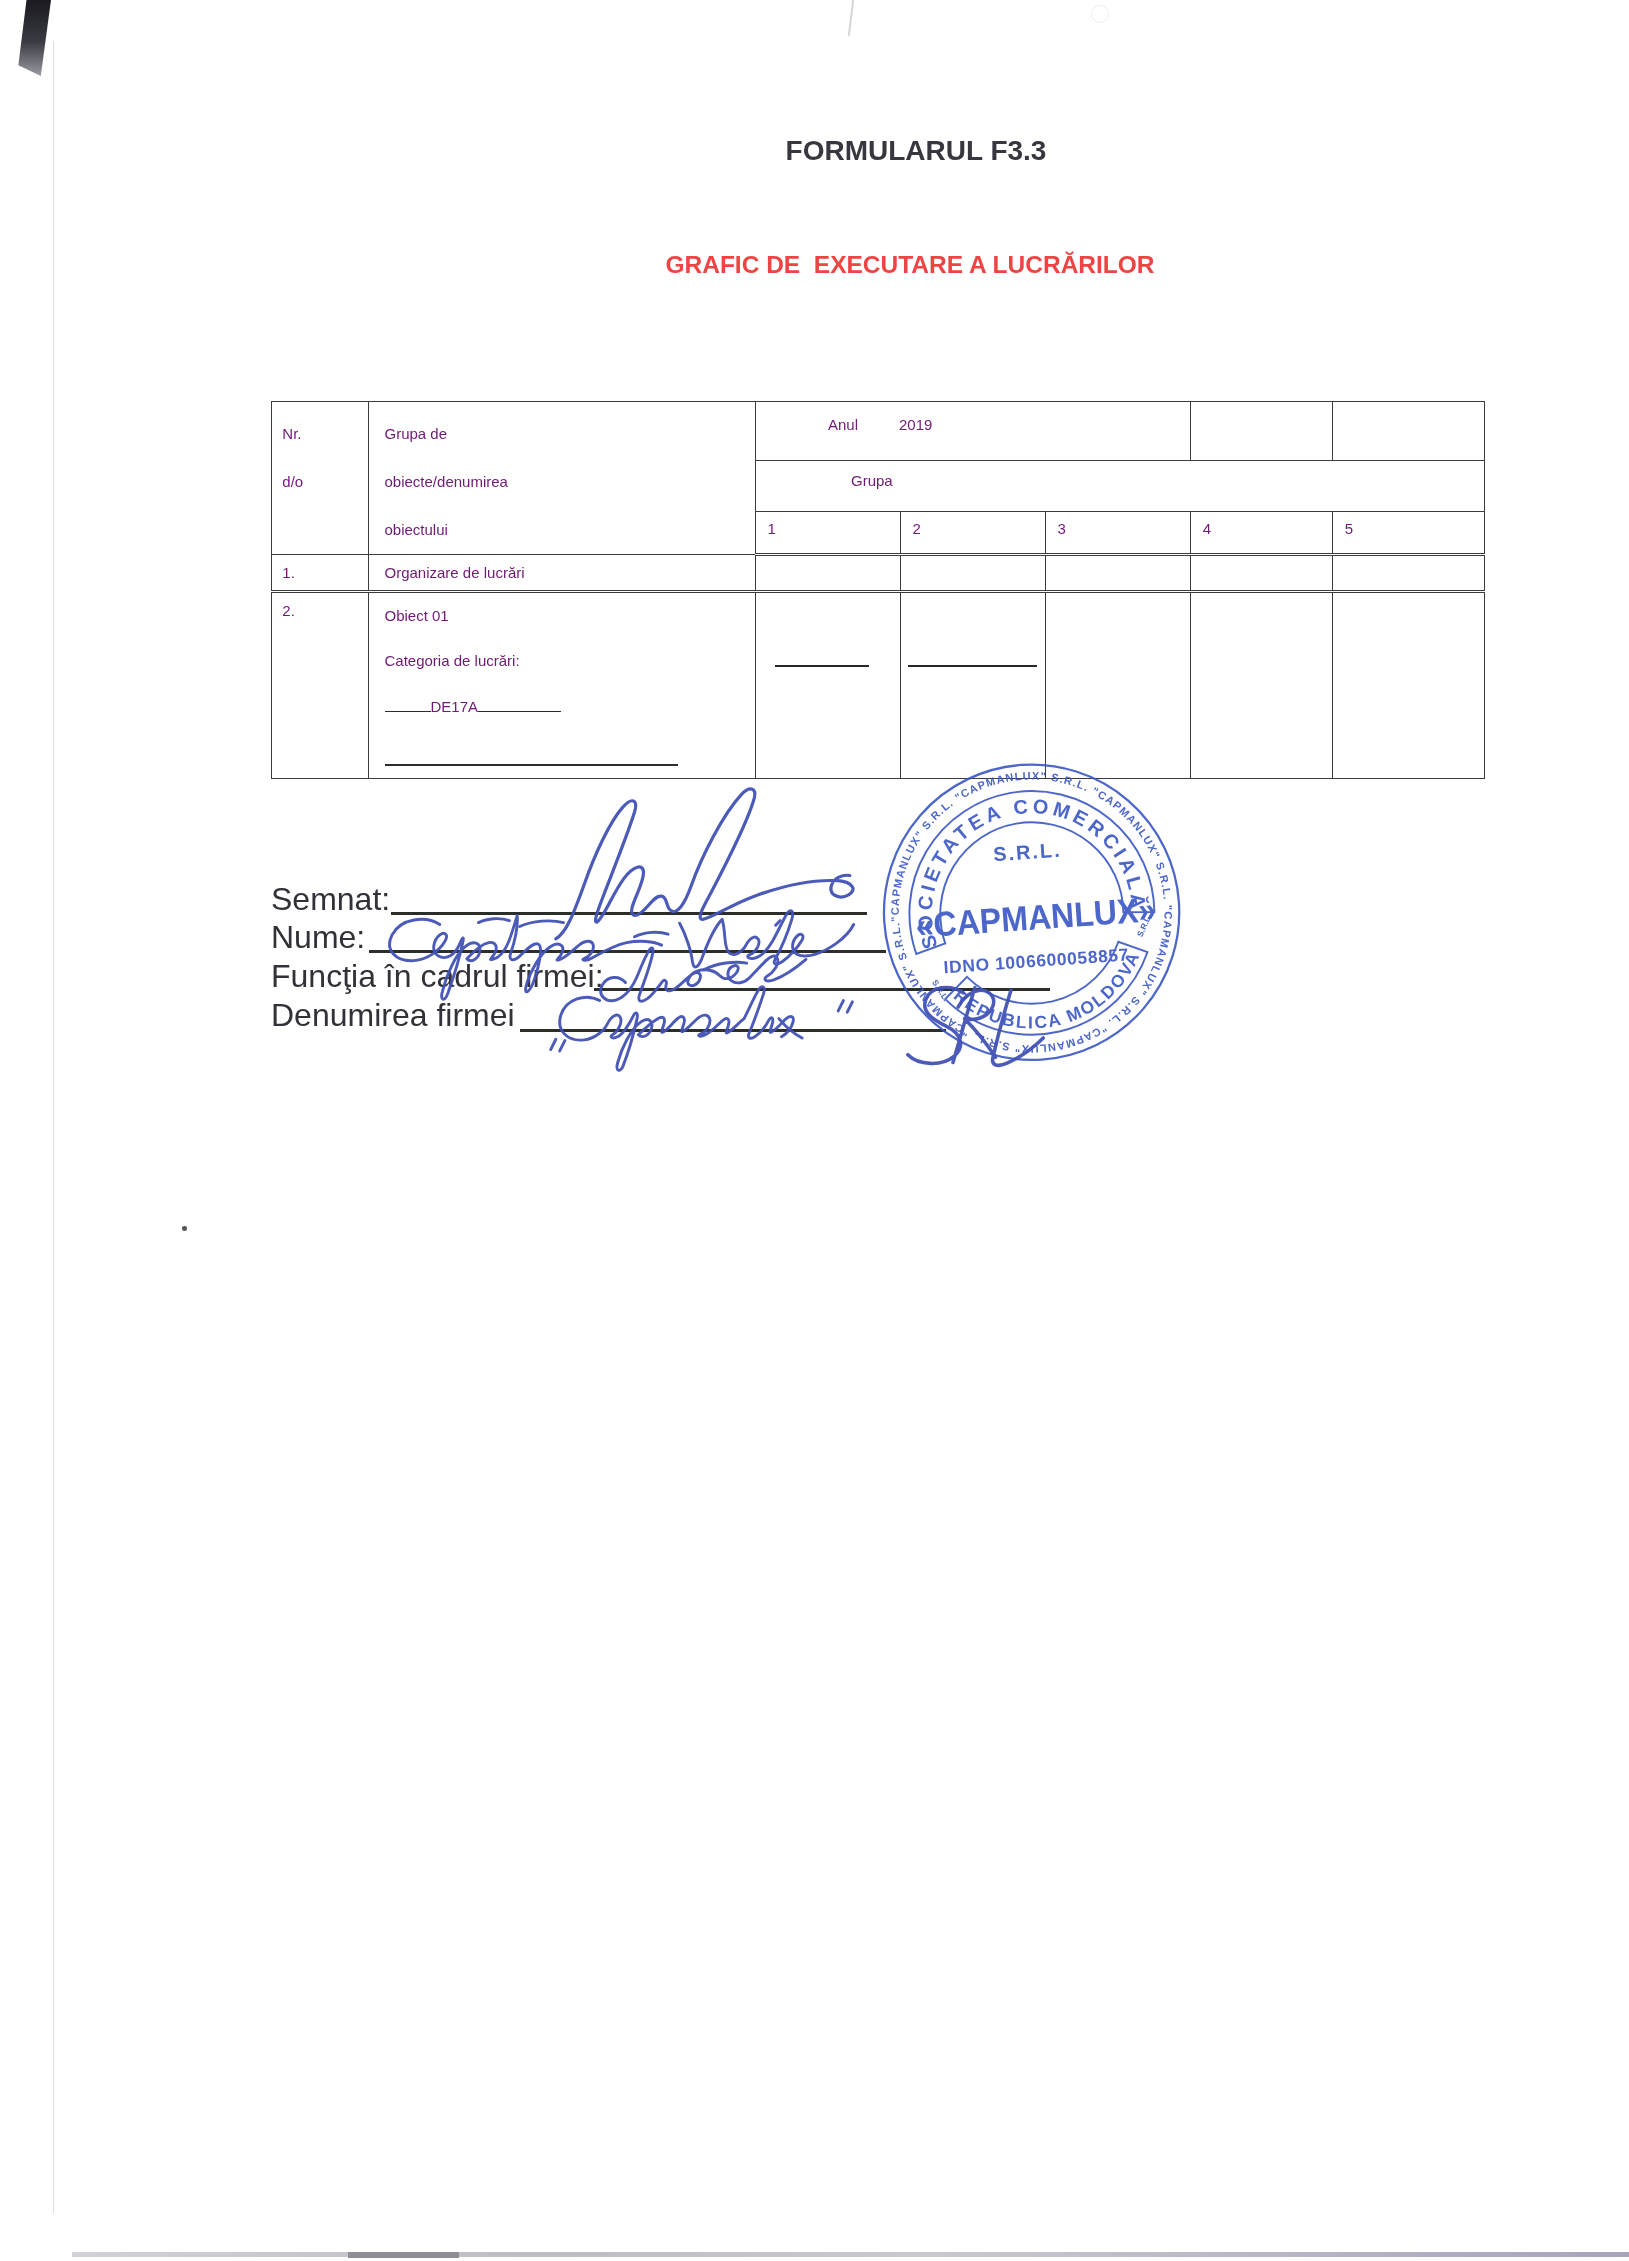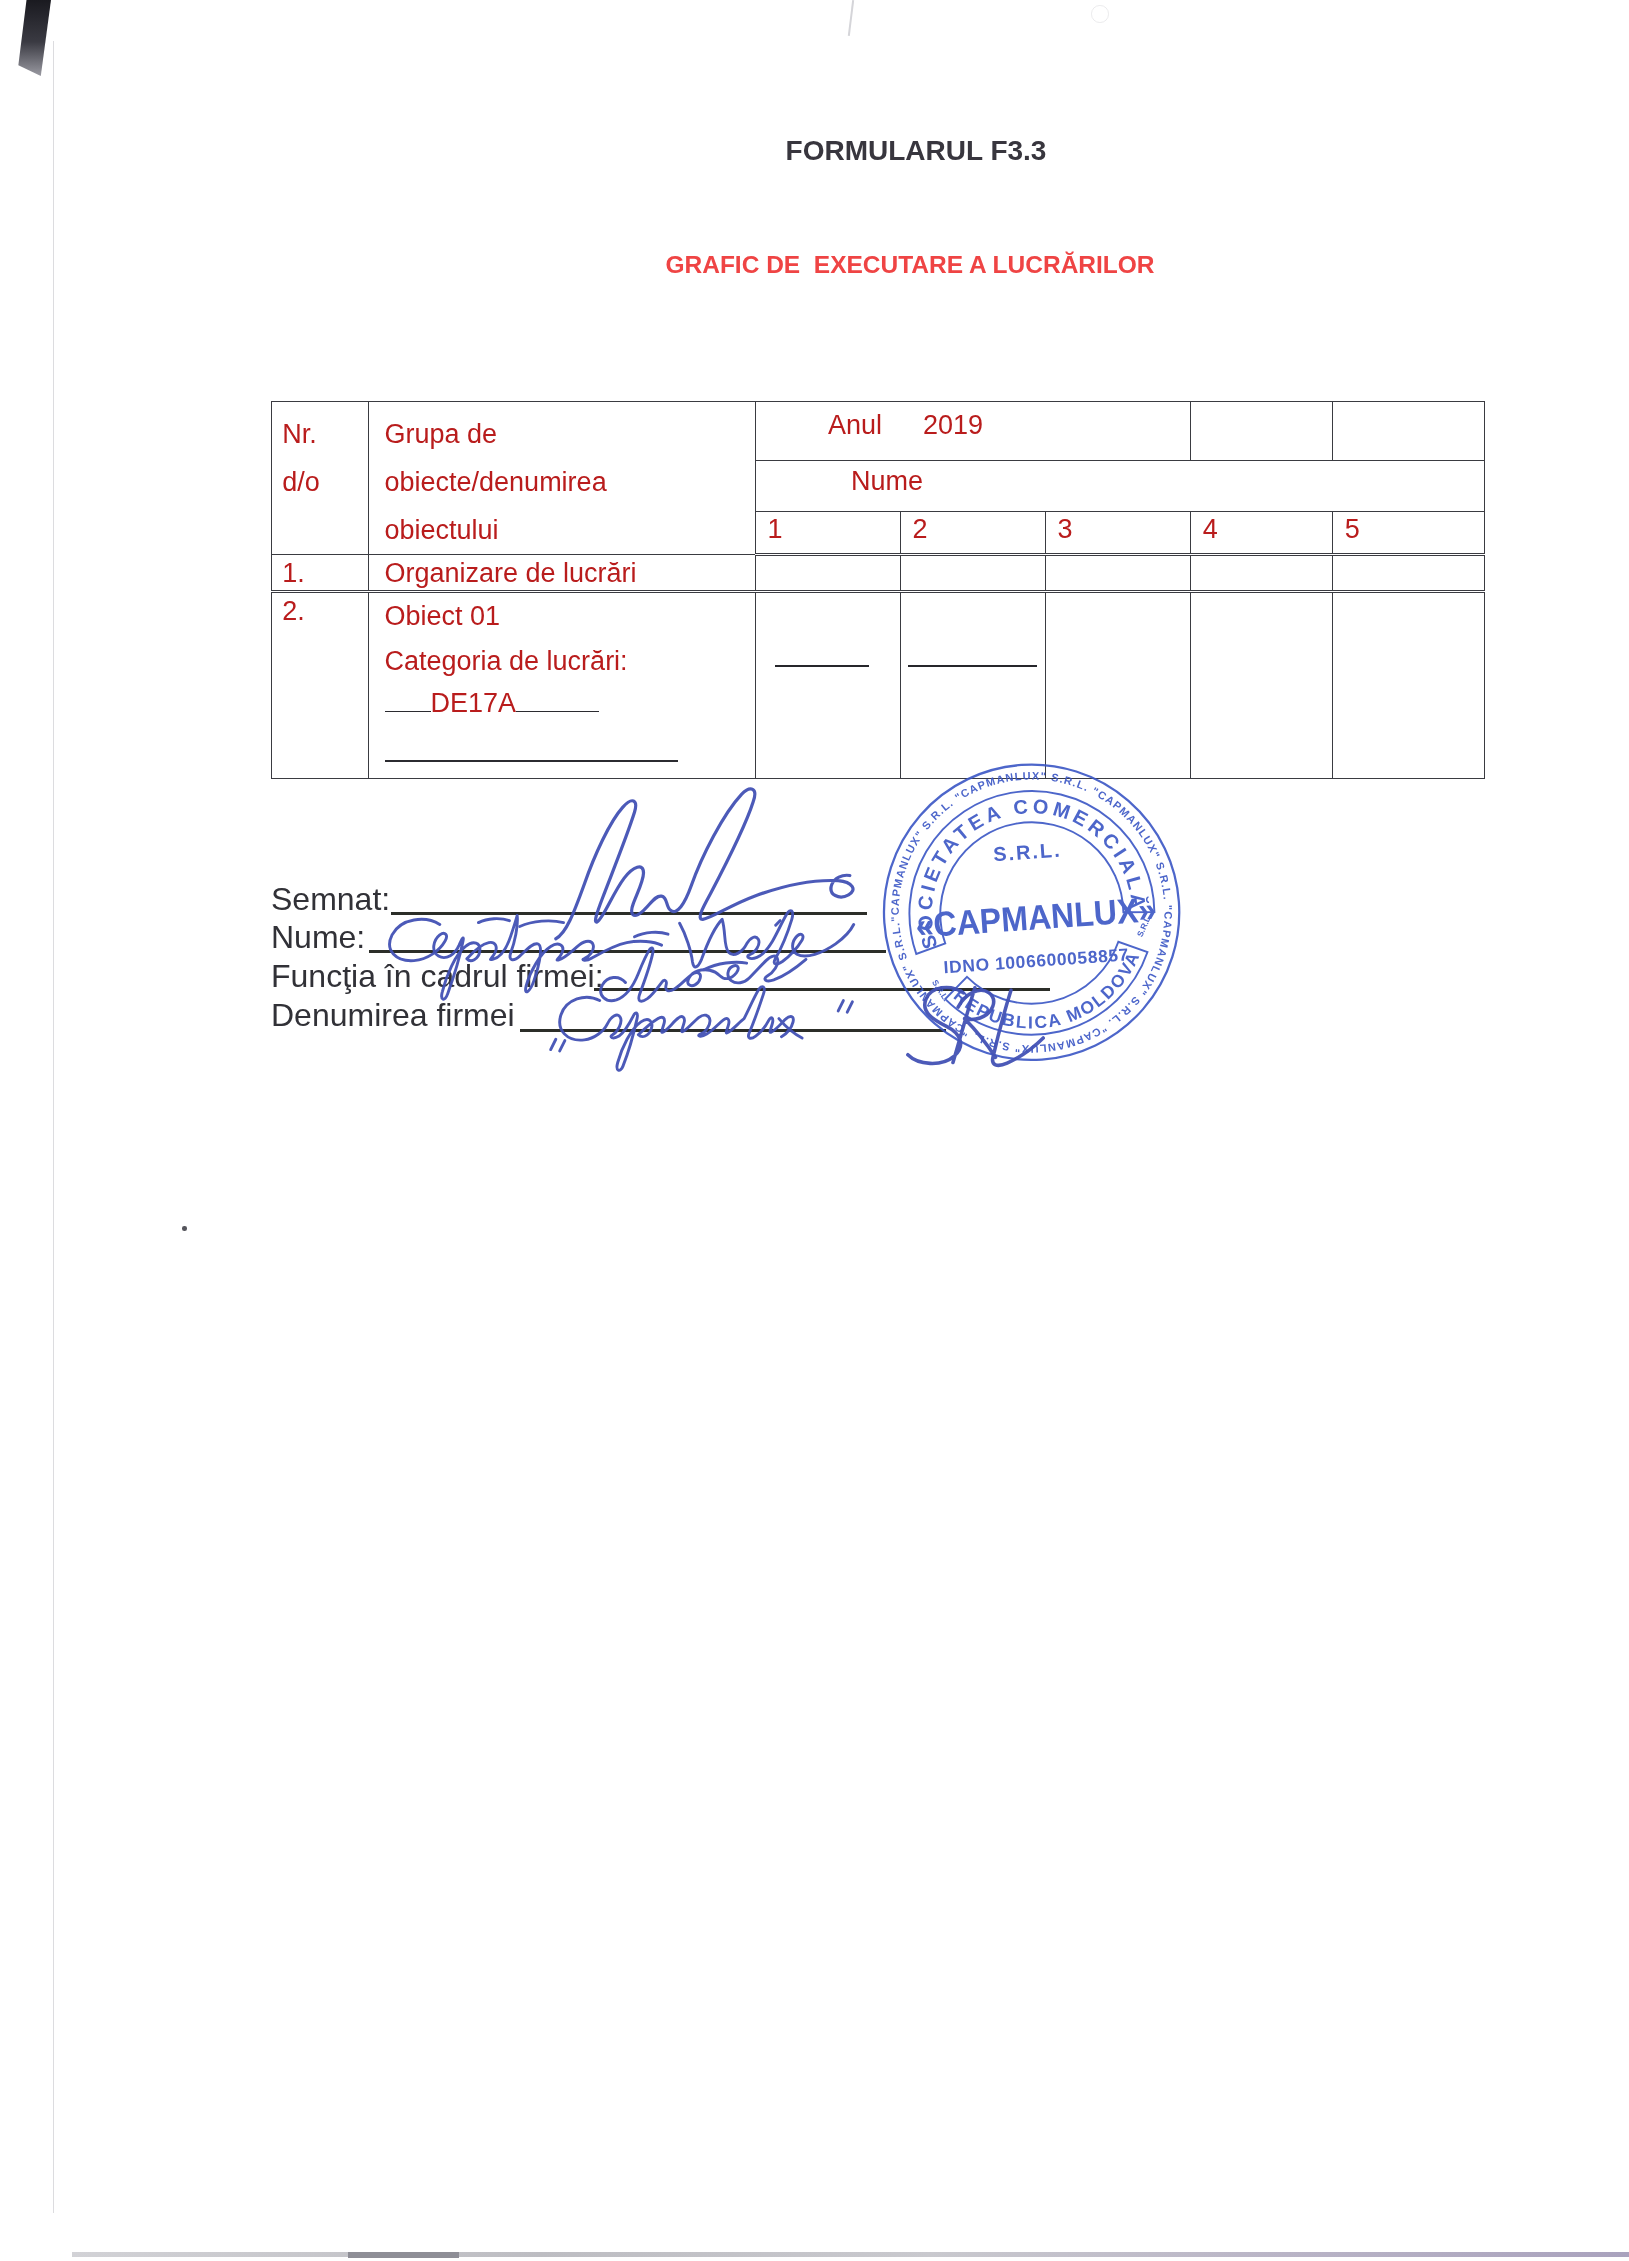--- a/index.html
+++ b/index.html
@@ -20,21 +20,21 @@
   .top-smudge{position:absolute;left:1091px;top:5.2px;width:15.5px;height:15.5px;border:1.3px solid #dadade;border-radius:50%;opacity:.55;}
   
   .form-code{position:absolute;left:916px;top:135px;transform:translateX(-50%);
     font-size:28px;font-weight:bold;color:#38363e;white-space:pre;}
   .doc-title{position:absolute;left:910px;top:251px;transform:translateX(-50%);
     font-size:24.5px;font-weight:bold;color:#ef4444;white-space:pre;}
   .doc-subtitle{position:absolute;left:858px;top:286px;transform:translateX(-50%);
     font-family:"Liberation Serif",serif;font-size:28px;font-weight:bold;color:#2f2f34;white-space:pre;}
   
   table.sched{position:absolute;left:271px;top:401px;width:1212px;height:353px;
-    border-collapse:collapse;table-layout:fixed;font-size:27px;color:#b91c1c;}
+    border-collapse:collapse;table-layout:fixed;font-size:15px;color:#701a75;}
   table.sched td{border:1.3px solid #3a3b41;vertical-align:top;overflow:hidden;}
   td.v-head{padding:7.7px 0 0 10.3px;line-height:48px;}
   td.g-head{padding:7.7px 0 0 15.5px;line-height:48px;}
   tr.r-anul{height:50px;}
   tr.r-luna{height:43px;}
   tr.r-nums{height:36px;}
   tr.r-one{height:37px;}
   tr.r-two{height:187px;}
   td.anul-cell{padding:10.3px 0 0 72px;line-height:26px;}
   td.anul-cell .yr{margin-left:41px;}
@@ -96,21 +96,21 @@
         <div>obiectului</div>
       </td>
       <td class="anul-cell" colspan="3">
         <span>Anul</span><span class="yr">2019</span>
       </td>
       <td></td>
       <td></td>
     </tr>
     <tr class="r-luna">
       <td class="luna-cell" colspan="5">
-        <span>Nume</span>
+        <span>Grupa</span>
       </td>
     </tr>
     <tr class="r-nums">
       <td class="num-cell">1</td>
       <td class="num-cell">2</td>
       <td class="num-cell">3</td>
       <td class="num-cell">4</td>
       <td class="num-cell">5</td>
     </tr>
     <tr class="r-one">

